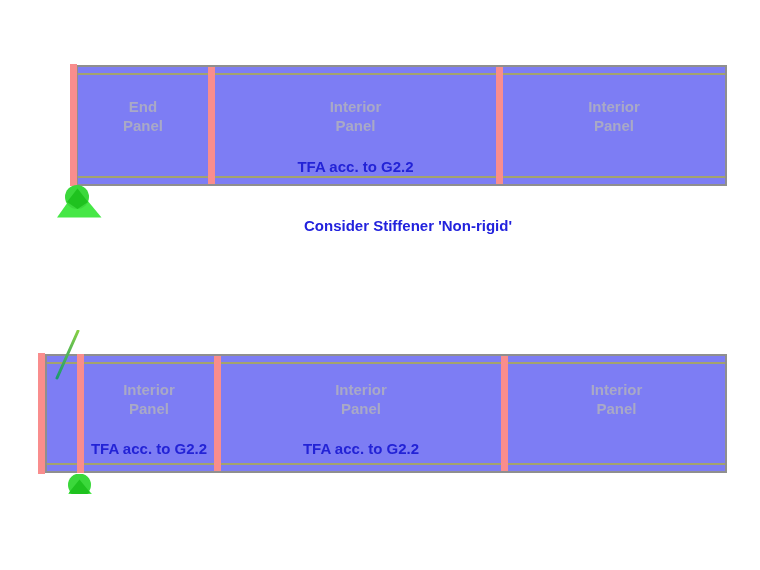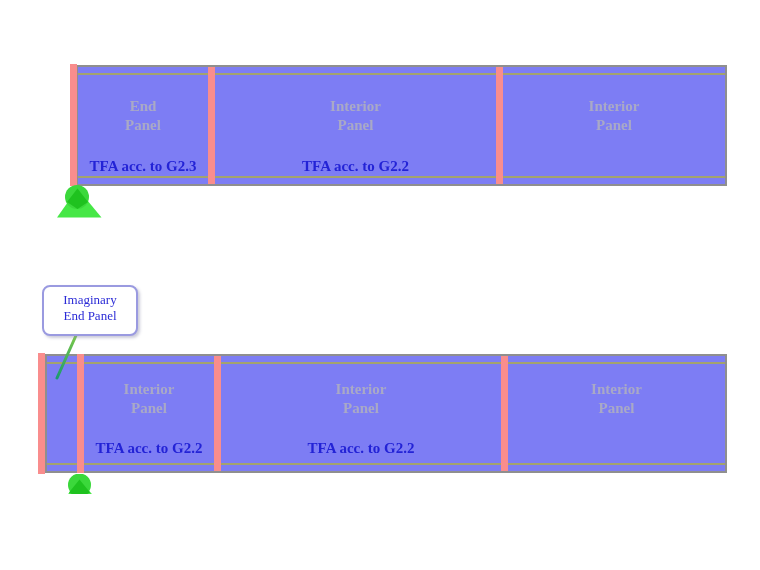--- a/index.html
+++ b/index.html
@@ -1,18 +1,18 @@
 <!DOCTYPE html>
 <html><head>
 <meta charset="utf-8">
 <style>
   html,body{margin:0;padding:0;background:#ffffff;}
   .canvas{
     position:relative;width:760px;height:494px;background:#ffffff;overflow:hidden;
-    font-family:Liberation Serif, serif;
+    font-family:Liberation Sans, sans-serif;
     border-radius:6px;
   }
   
   .beam{
     position:absolute;box-sizing:border-box;
     background:#7d7df4;border:2px solid #8f8f8f;
   }
   .flange-line{position:absolute;left:0;right:0;height:2px;background:#a3a36e;}
   .flange-line.top{top:6px;}
   .flange-line.bottom{bottom:6px;}
@@ -52,44 +52,40 @@
   </div>
 
   <div class="stiffener" style="left:70px;top:64px;height:122px;"></div>
   <div class="stiffener" style="left:208px;top:67px;height:117px;"></div>
   <div class="stiffener" style="left:496px;top:67px;height:117px;"></div>
 
   <div class="panel-title" style="left:78px;width:130px;top:97px;">
     <div>End</div>
     <div>Panel</div>
   </div>
-  <div class="panel-tfa" style="left:78px;width:130px;top:158px;">TFA acc. to G2.3</div>
 
   <div class="panel-title" style="left:215px;width:281px;top:97px;">
     <div>Interior</div>
     <div>Panel</div>
   </div>
   <div class="panel-tfa" style="left:215px;width:281px;top:158px;">TFA acc. to G2.2</div>
 
   <div class="panel-title" style="left:503px;width:222px;top:97px;">
     <div>Interior</div>
     <div>Panel</div>
   </div>
 
   <svg class="support-svg" style="left:55px;top:184px;" width="48" height="35" viewBox="0 0 48 35">
     <polygon points="2,33.5 46.5,33.5 22.5,4.5" fill="#46e746"></polygon>
     <circle cx="22" cy="13" r="12" fill="#3bd83b"></circle>
     <polygon points="22.5,4.5 12,18 22.5,25 33,18" fill="#1fc21f"></polygon>
   </svg>
 
+  <div class="caption" style="left:408px;top:217px;">Consider Stiffener 'Non-rigid'</div>
 
-  <div class="callout">
-    <div>Imaginary</div>
-    <div>End Panel</div>
-  </div>
   <svg class="leader-svg" width="36" height="52" viewBox="0 0 36 52">
     <defs>
       <linearGradient id="leadgrad" x1="0" y1="0" x2="0" y2="1">
         <stop offset="0" stop-color="#86cf43"></stop>
         <stop offset="1" stop-color="#1b9a70"></stop>
       </linearGradient>
     </defs>
     <line x1="28" y1="1" x2="7" y2="48" stroke="url(#leadgrad)" stroke-width="3" stroke-linecap="round"></line>
   </svg>
 

